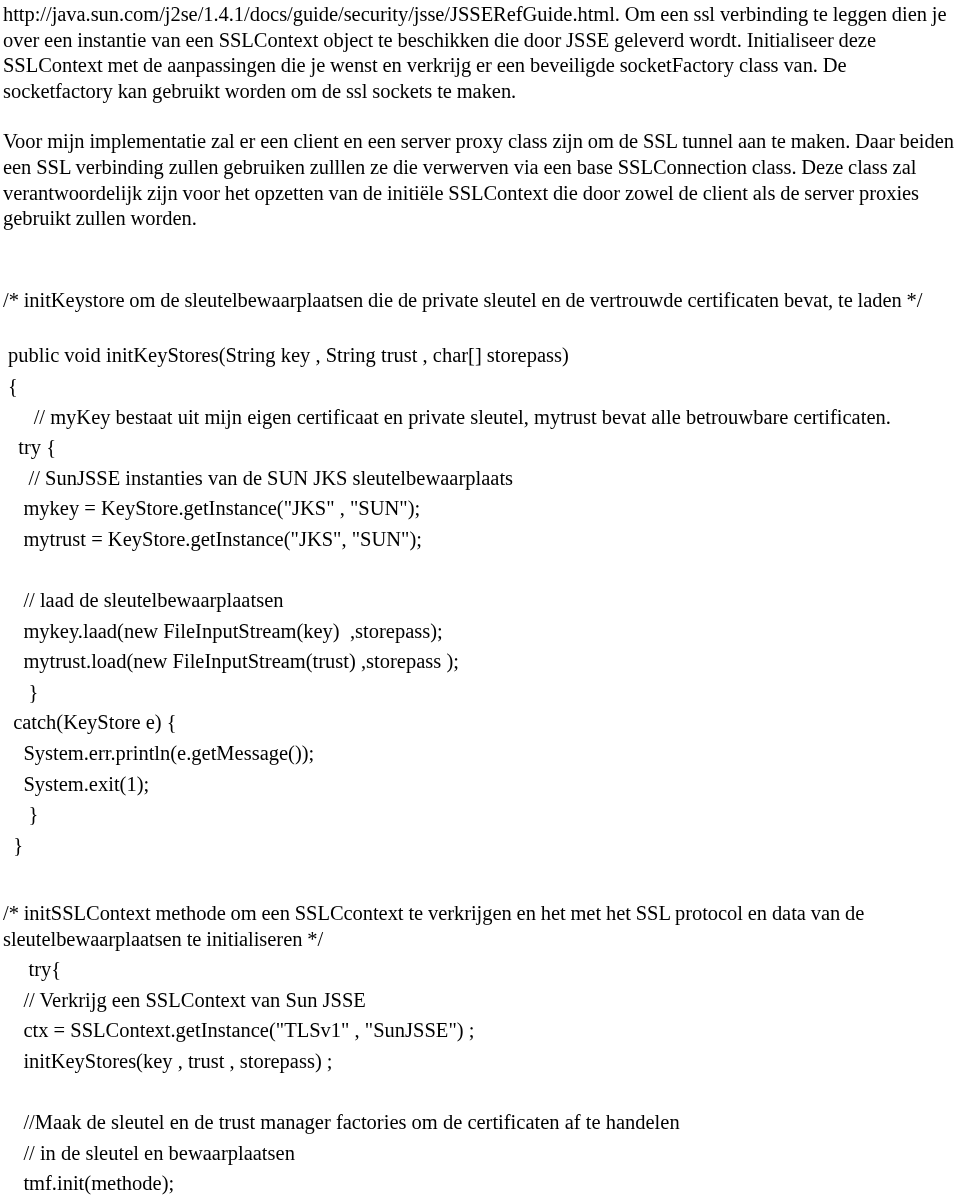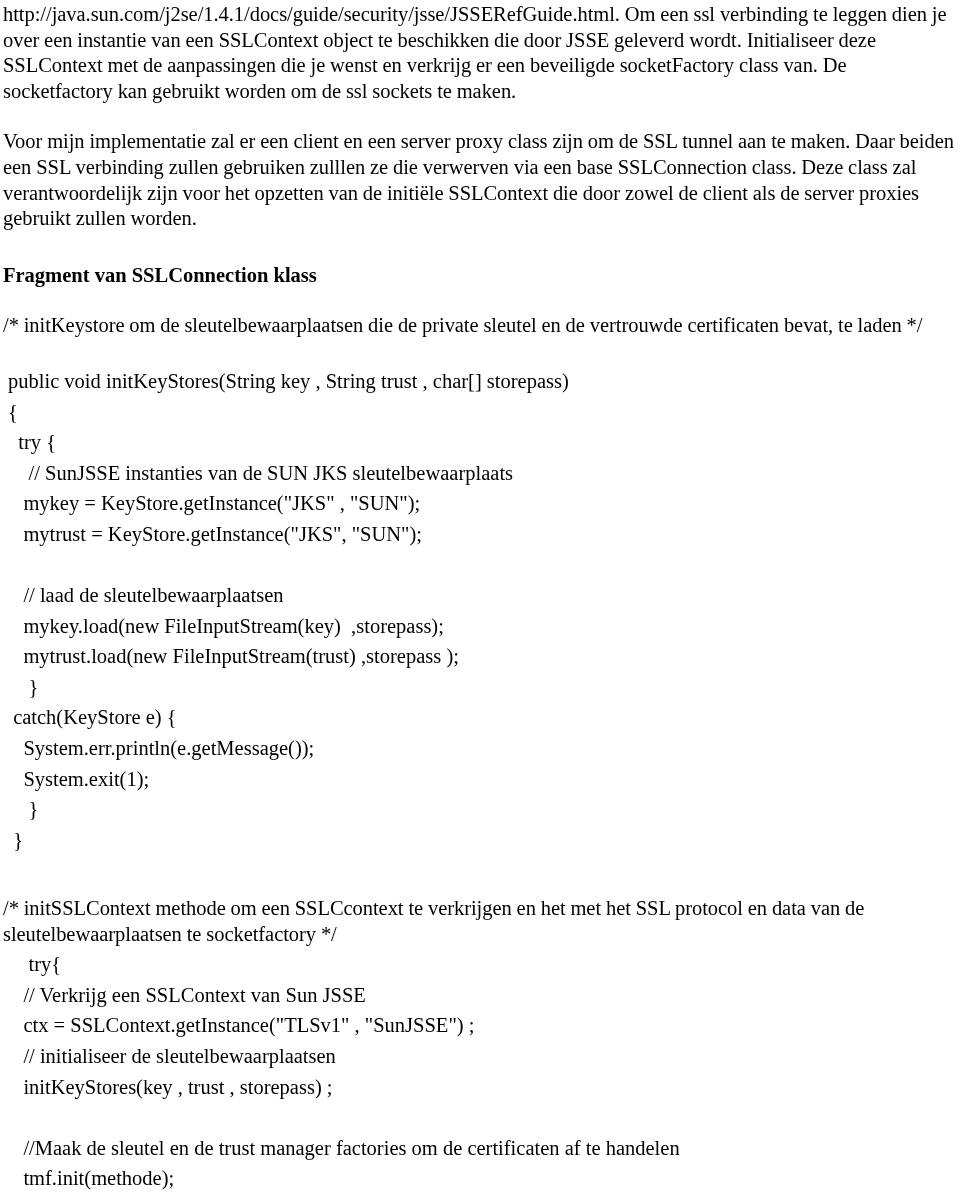--- a/index.html
+++ b/index.html
@@ -68,53 +68,53 @@
   <div class="content">
 
     <p class="para tight">http://java.sun.com/j2se/1.4.1/docs/guide/security/jsse/JSSERefGuide.html. Om een ssl verbinding te leggen dien je over een instantie van een SSLContext object te beschikken die door JSSE geleverd wordt. Initialiseer deze SSLContext met de aanpassingen die je wenst en verkrijg er een beveiligde socketFactory class van. De socketfactory kan gebruikt worden om de ssl sockets te maken.</p>
 
     <div class="gap-md"></div>
 
     <p class="para tight">Voor mijn implementatie zal er een client en een server proxy class zijn om de SSL tunnel aan te maken. Daar beiden een SSL verbinding zullen gebruiken zulllen ze die verwerven via een base SSLConnection class. Deze class zal verantwoordelijk zijn voor het opzetten van de initiële SSLContext die door zowel de client als de server proxies gebruikt zullen worden.</p>
 
     <div class="gap-lg"></div>
 
-    <h2 class="heading">Fragment van SSLConnection klass</h2>
 
     <div class="gap-md"></div>
 
     <p class="para tight">/* initKeystore om de sleutelbewaarplaatsen die de private sleutel en de vertrouwde certificaten bevat, te laden */</p>
 
     <div class="gap-md"></div>
 
     <pre class="codeline wrap">public void initKeyStores(String key , String trust , char[] storepass)</pre>
     <pre class="codeline wrap">{</pre>
+    <pre class="codeline wrap">     // myKey bestaat uit mijn eigen certificaat en private sleutel, mytrust bevat alle betrouwbare certificaten.</pre>
     <pre class="codeline wrap">  try {</pre>
     <pre class="codeline wrap">    // SunJSSE instanties van de SUN JKS sleutelbewaarplaats</pre>
     <pre class="codeline wrap">   mykey = KeyStore.getInstance("JKS" , "SUN");</pre>
     <pre class="codeline wrap">   mytrust = KeyStore.getInstance("JKS", "SUN");</pre>
     <div class="blank"></div>
     <pre class="codeline wrap">   // laad de sleutelbewaarplaatsen</pre>
-    <pre class="codeline wrap">   mykey.load(new FileInputStream(key)  ,storepass);</pre>
+    <pre class="codeline wrap">   mykey.laad(new FileInputStream(key)  ,storepass);</pre>
     <pre class="codeline wrap">   mytrust.load(new FileInputStream(trust) ,storepass );</pre>
     <pre class="codeline wrap">    }</pre>
     <pre class="codeline wrap"> catch(KeyStore e) {</pre>
     <pre class="codeline wrap">   System.err.println(e.getMessage());</pre>
     <pre class="codeline wrap">   System.exit(1);</pre>
     <pre class="codeline wrap">    }</pre>
     <pre class="codeline wrap"> }</pre>
 
     <div class="blank"></div>
     <div class="gap-sm"></div>
 
-    <p class="para tight">/* initSSLContext methode om een SSLCcontext te verkrijgen en het met het SSL protocol en data van de sleutelbewaarplaatsen te socketfactory */</p>
+    <p class="para tight">/* initSSLContext methode om een SSLCcontext te verkrijgen en het met het SSL protocol en data van de sleutelbewaarplaatsen te initialiseren */</p>
 
     <pre class="codeline wrap">    try{</pre>
     <pre class="codeline wrap">   // Verkrijg een SSLContext van Sun JSSE</pre>
     <pre class="codeline wrap">   ctx = SSLContext.getInstance("TLSv1" , "SunJSSE") ;</pre>
-    <pre class="codeline wrap">   // initialiseer de sleutelbewaarplaatsen</pre>
     <pre class="codeline wrap">   initKeyStores(key , trust , storepass) ;</pre>
     <div class="blank"></div>
     <pre class="codeline wrap">   //Maak de sleutel en de trust manager factories om de certificaten af te handelen</pre>
+    <pre class="codeline wrap">   // in de sleutel en bewaarplaatsen</pre>
     <pre class="codeline wrap">   tmf.init(methode);</pre>
 
   </div>
 </div>
 
 </body></html>

